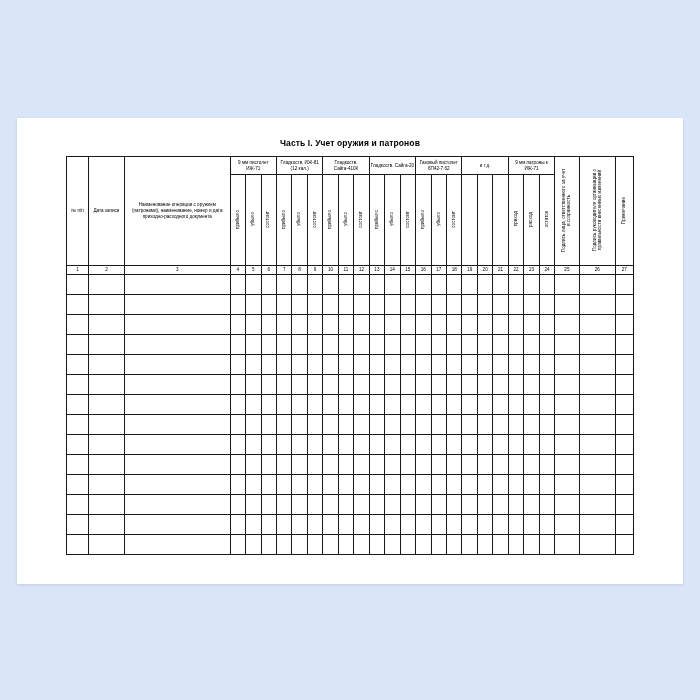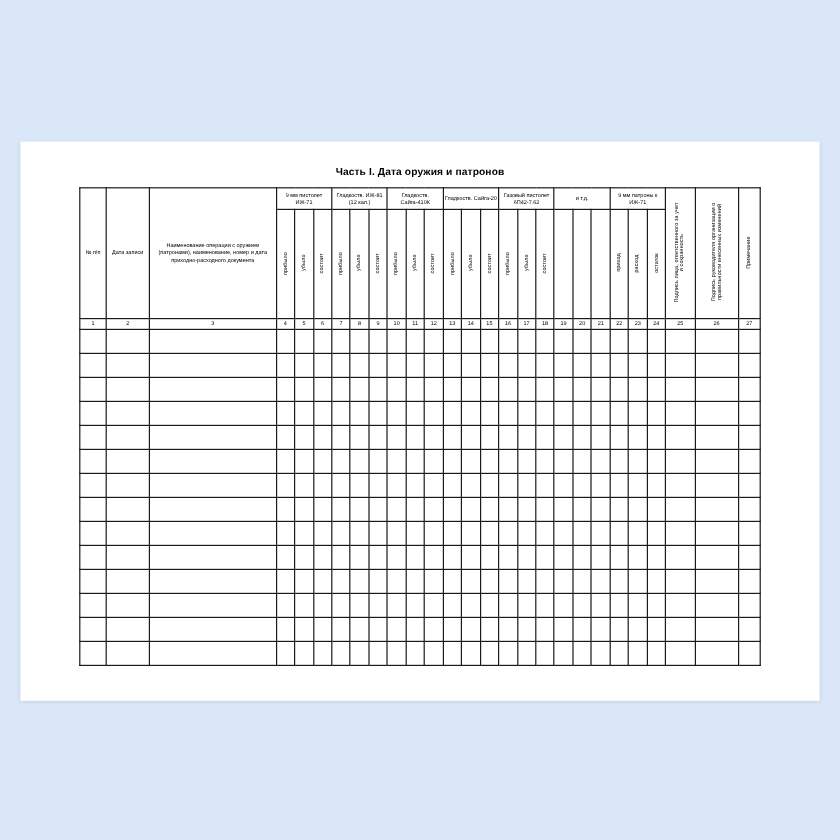--- a/index.html
+++ b/index.html
@@ -99,21 +99,21 @@
     height: 19px;
   }
   .tdt { padding: 1px; }
 </style>
 </head>
 <body>
 
 <div class="page-wrap">
   <div class="sheet">
 
-    <div class="doc-title">Часть I. Дата оружия и патронов</div>
+    <div class="doc-title">Часть I. Учет оружия и патронов</div>
 
     <table class="reg">
       <colgroup>
         <col style="width:17px">
         <col style="width:28px">
         <col style="width:82px">
         <col style="width:12px">
           <col style="width:12px">
           <col style="width:12px">
         <col style="width:12px">

